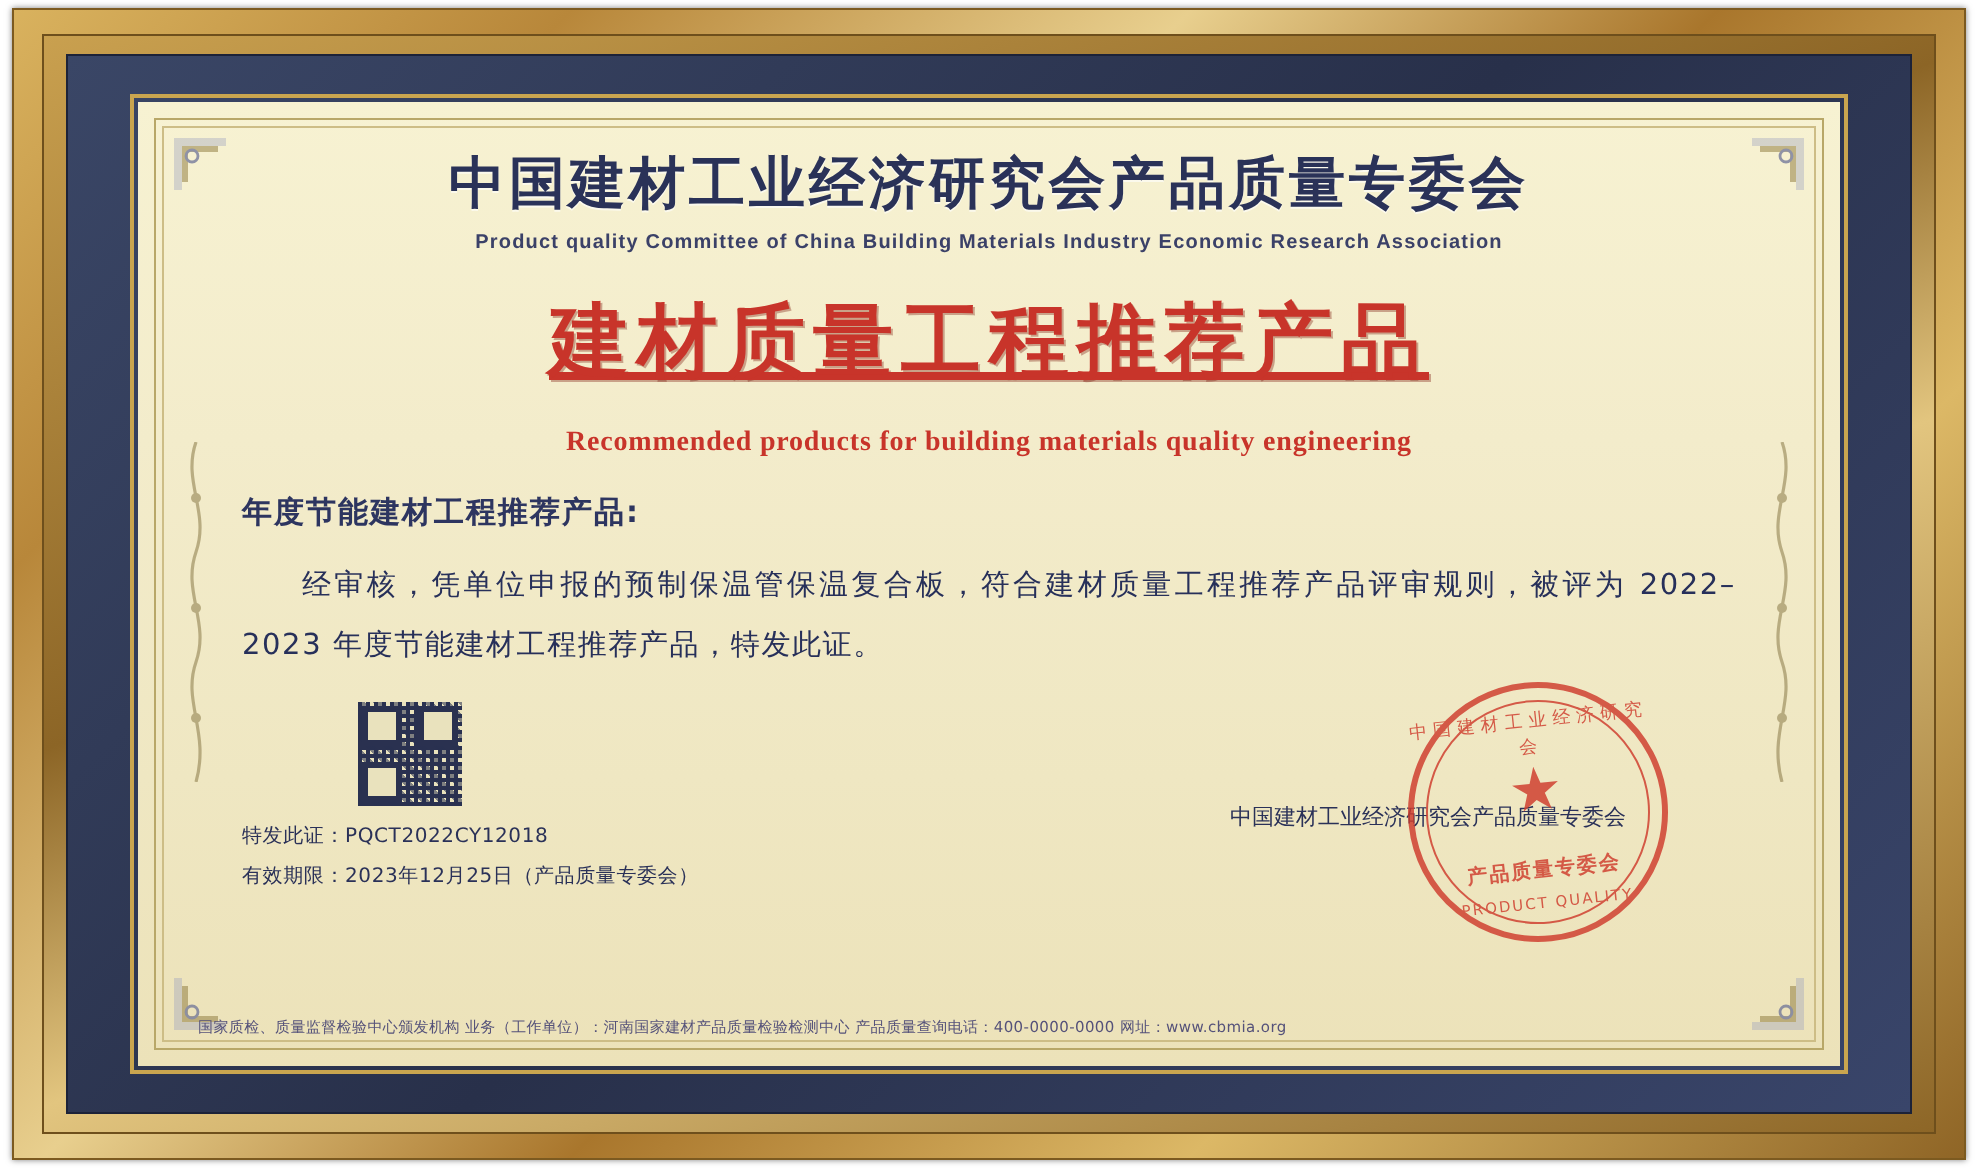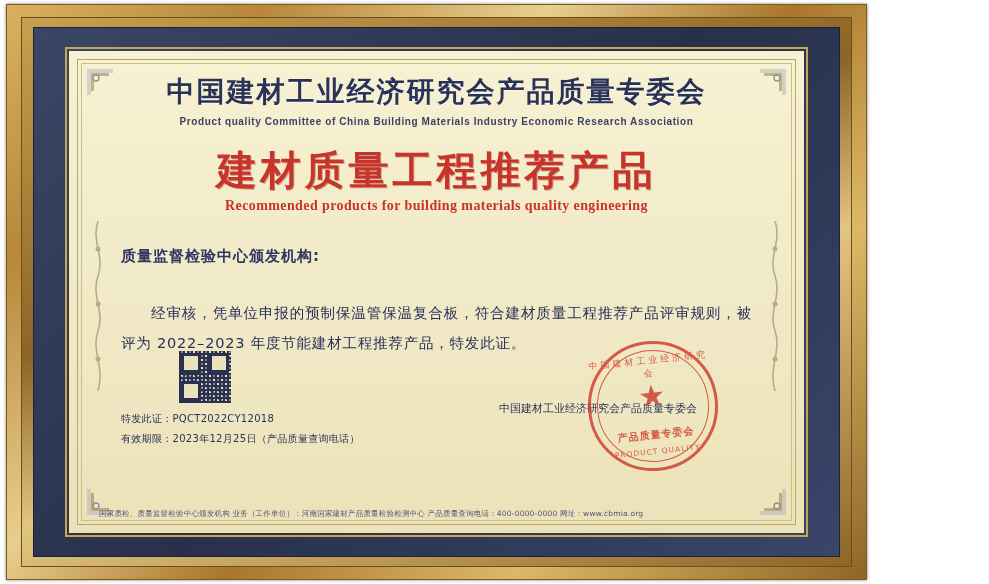--- a/index.html
+++ b/index.html
@@ -12,21 +12,21 @@
     height: 584px;
     font-family: "Liberation Sans", sans-serif;
     overflow: hidden;
   }
 
   
   .frame-outer {
     position: absolute;
     left: 6px;
     top: 4px;
-    width: 861px;
+    width: 977px;
     height: 576px;
     background: linear-gradient(135deg, #d9b25e 0%, #b8873a 18%, #e8cf8e 38%, #a9762c 55%, #dcb866 75%, #8f6526 100%);
     border: 1px solid #7c5a20;
     box-shadow: 0 0 3px rgba(0,0,0,0.5);
     box-sizing: border-box;
   }
   .frame-bevel {
     position: absolute;
     left: 14px;
     top: 12px;
@@ -142,23 +142,24 @@
 
   .title-cn {
     margin-top: 16px;
     font-family: "DejaVu Sans", "Liberation Sans", sans-serif;
     font-size: 40px;
     font-weight: bold;
     letter-spacing: 4px;
     color: #c8342a;
     text-shadow: 1px 1px 0 rgba(120,20,10,.35);
     white-space: nowrap;
+    text-decoration: underline;
   }
   .title-en {
-    margin-top: 0;
+    margin-top: 16px;
     font-family: "Liberation Serif", serif;
     font-size: 14px;
     font-weight: bold;
     letter-spacing: .4px;
     color: #c8342a;
     white-space: nowrap;
   }
 
   
   .body-block {
@@ -169,21 +170,21 @@
     color: #22305a;
     font-family: "DejaVu Sans", "Liberation Sans", sans-serif;
   }
   .recipient {
     font-size: 15px;
     font-weight: bold;
     letter-spacing: 1px;
     color: #2d3560;
   }
   .para {
-    margin-top: 32px;
+    margin-top: 12px;
     font-size: 14.5px;
     line-height: 30px;
     letter-spacing: .8px;
     text-align: justify;
     color: #27305a;
     text-indent: 30px;
   }
 
   
   .qr {
@@ -365,34 +366,34 @@
     </div>
 
     <div class="header">
       <div class="org-cn">中国建材工业经济研究会产品质量专委会</div>
       <div class="org-en">Product quality Committee of China Building Materials Industry Economic Research Association</div>
       <div class="title-cn">建材质量工程推荐产品</div>
       <div class="title-en">Recommended products for building materials quality engineering</div>
     </div>
 
     <div class="body-block">
-      <div class="recipient">质量监督检验中心颁发机构:</div>
+      <div class="recipient">年度节能建材工程推荐产品:</div>
       <div class="para">经审核，凭单位申报的预制保温管保温复合板，符合建材质量工程推荐产品评审规则，被评为 2022–2023 年度节能建材工程推荐产品，特发此证。</div>
     </div>
 
     <div class="qr">
       <div class="qr-inner"></div>
       <div class="qr-eye" style="left:2px; top:2px;"></div>
       <div class="qr-eye" style="right:2px; top:2px;"></div>
       <div class="qr-eye" style="left:2px; bottom:2px;"></div>
     </div>
 
     <div class="meta">
       <div>特发此证：PQCT2022CY12018</div>
-      <div>有效期限：2023年12月25日（产品质量查询电话）</div>
+      <div>有效期限：2023年12月25日（产品质量专委会）</div>
     </div>
 
     <div class="signature">
       <div>中国建材工业经济研究会产品质量专委会</div>
     </div>
 
     <div class="seal">
       <div class="seal-inner"></div>
       <div class="seal-top-text">中国建材工业经济研究会</div>
       <div class="seal-star">★</div>

